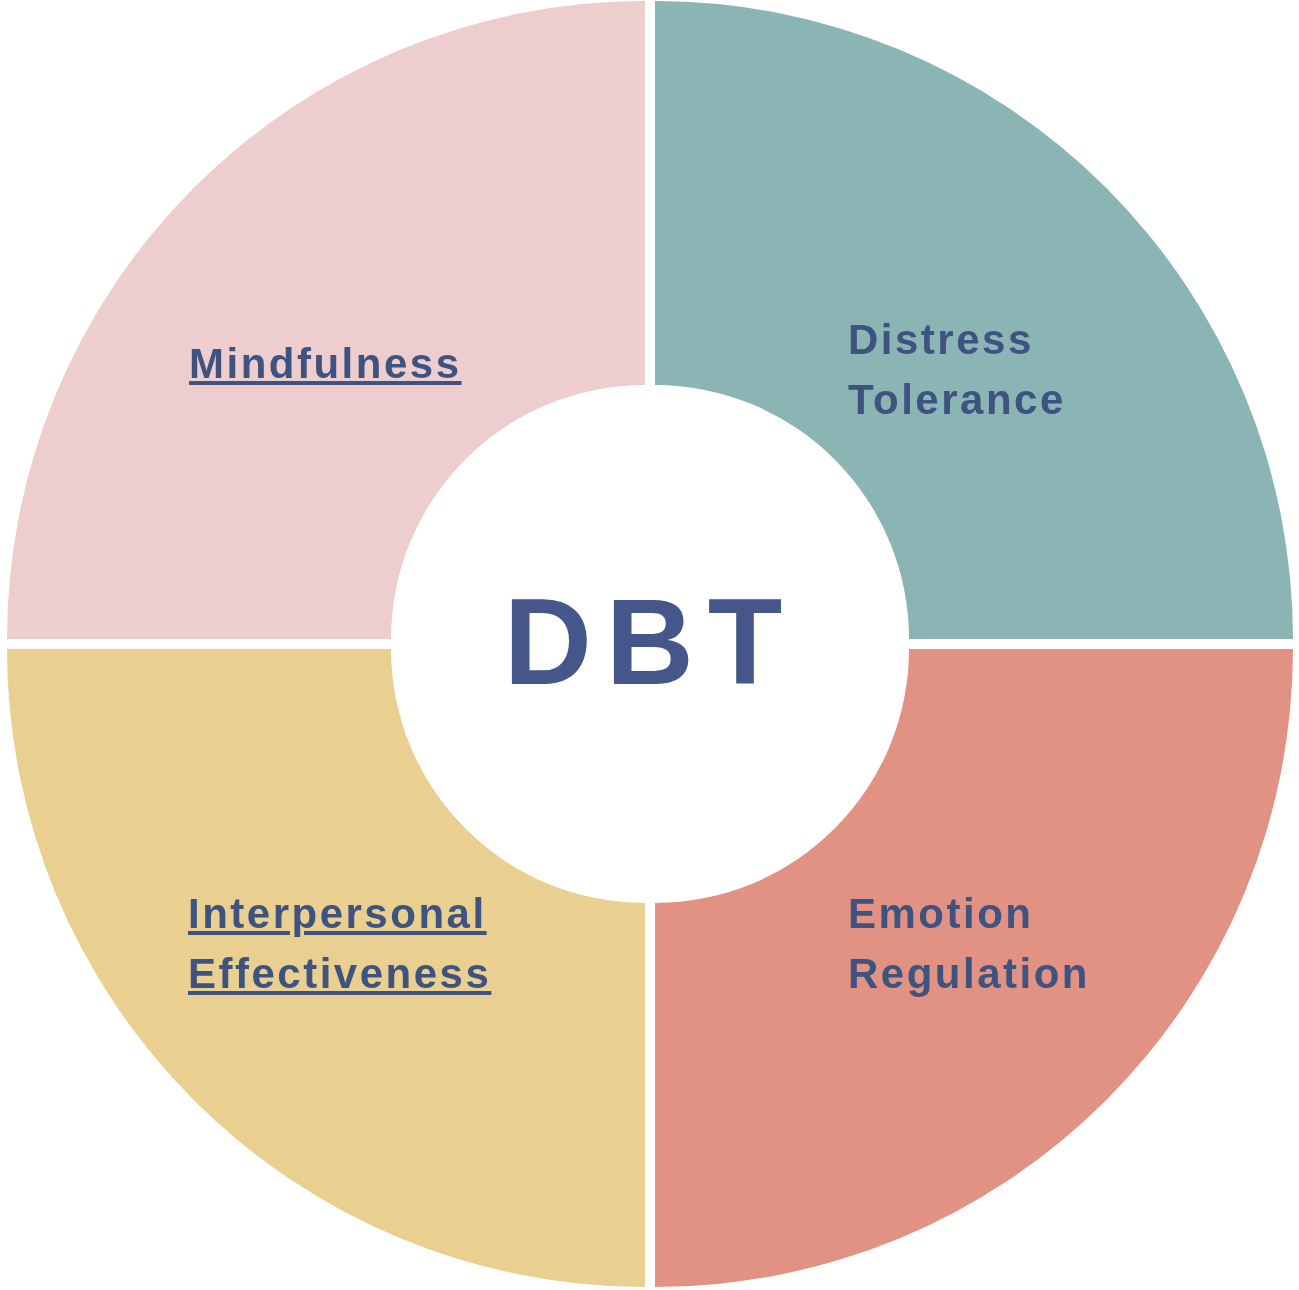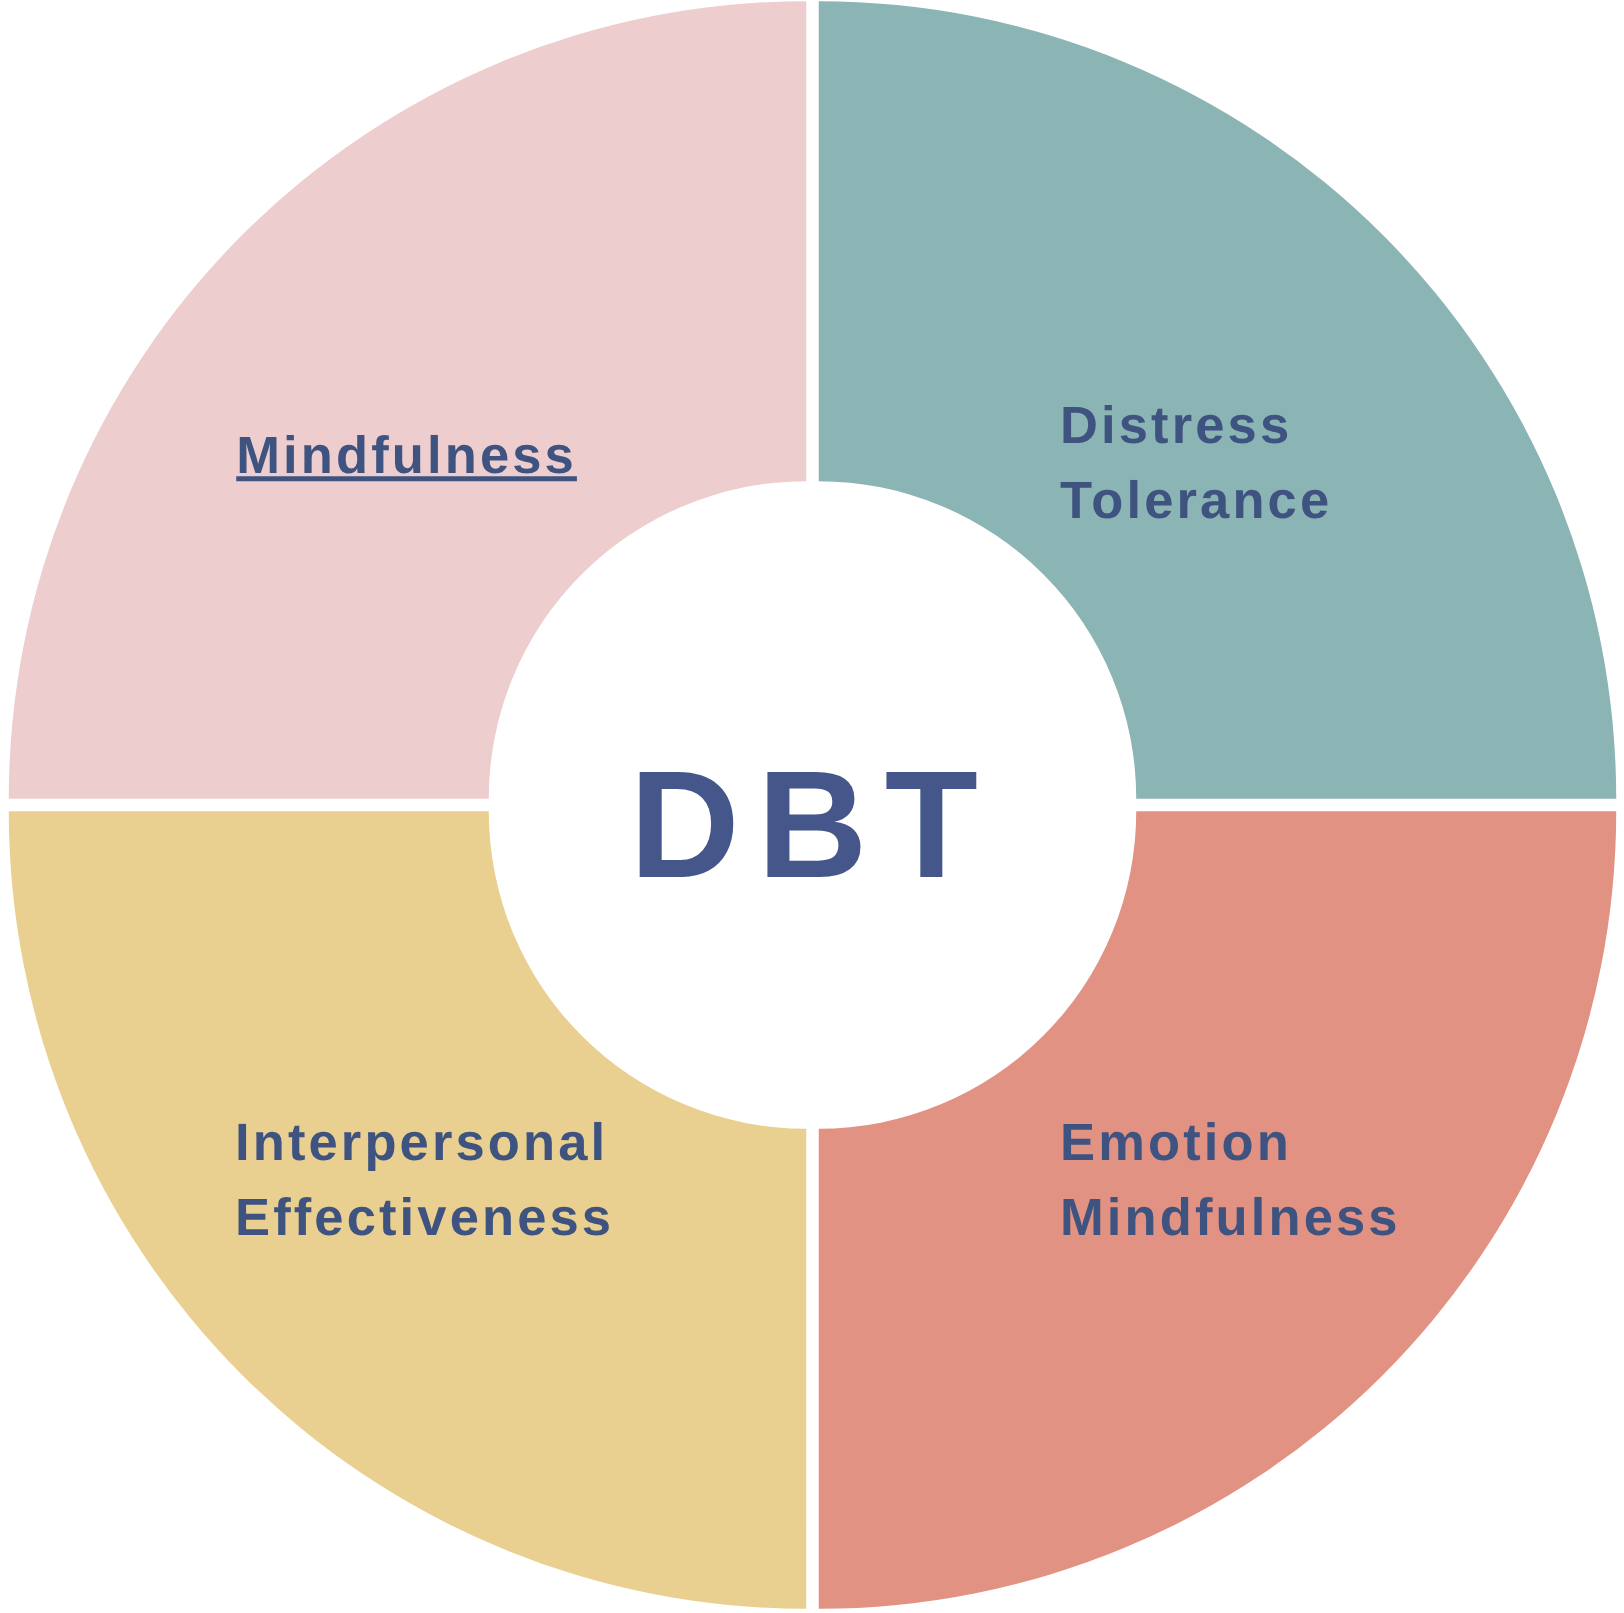--- a/index.html
+++ b/index.html
@@ -28,32 +28,31 @@
     color: #3f5380;
     font-size: 42px;
     font-weight: 700;
     letter-spacing: 2.5px;
     line-height: 60px;
     white-space: pre-line;
   }
   .label-mindfulness       { left: 189px; top: 334px; text-decoration: underline; }
   .label-distress          { left: 848px; top: 310px; }
   .label-emotion           { left: 848px; top: 884px; }
-  .label-interpersonal     { left: 188px; top: 884px; }
+  .label-interpersonal     { left: 188px; top: 884px; text-decoration: underline; }
   .center-title {
     position: absolute;
     left: 650px;
     top: 648px;
     transform: translate(-50%, -54%);
     color: #44568a;
     font-size: 122px;
     font-weight: 700;
     letter-spacing: 14px;
     white-space: nowrap;
-    margin-top: 17px;
   }
 </style>
 </head>
 <body>
 
 <div class="stage">
 
   <svg class="donut" width="1299" height="1290" viewBox="0 0 1299 1290">
 
     <path d="M 12 644 A 638 638 0 0 1 650 6 L 650 390 A 254 254 0 0 0 396 644 Z" transform="translate(-5,-5)" fill="#EECDCE"></path>
@@ -64,20 +63,20 @@
 
     <path d="M 650 1282 A 638 638 0 0 1 12 644 L 396 644 A 254 254 0 0 0 650 898 Z" transform="translate(-5,5)" fill="#EAD090"></path>
   </svg>
 
   <div class="label label-mindfulness">Mindfulness</div>
 
   <div class="label label-distress">Distress
 Tolerance</div>
 
   <div class="label label-emotion">Emotion
-Mindfulness</div>
+Regulation</div>
 
   <div class="label label-interpersonal">Interpersonal
 Effectiveness</div>
 
   <div class="center-title">DBT</div>
 
 </div>
 
 </body></html>

